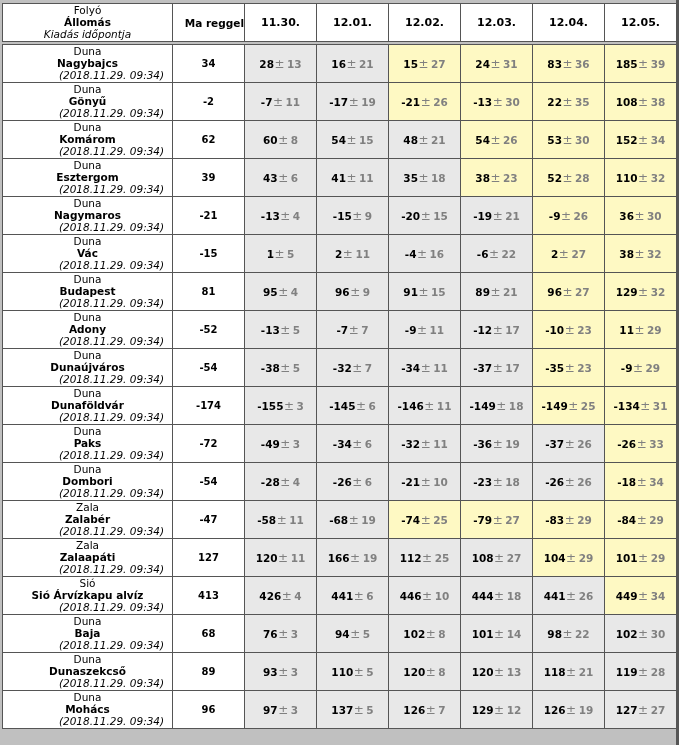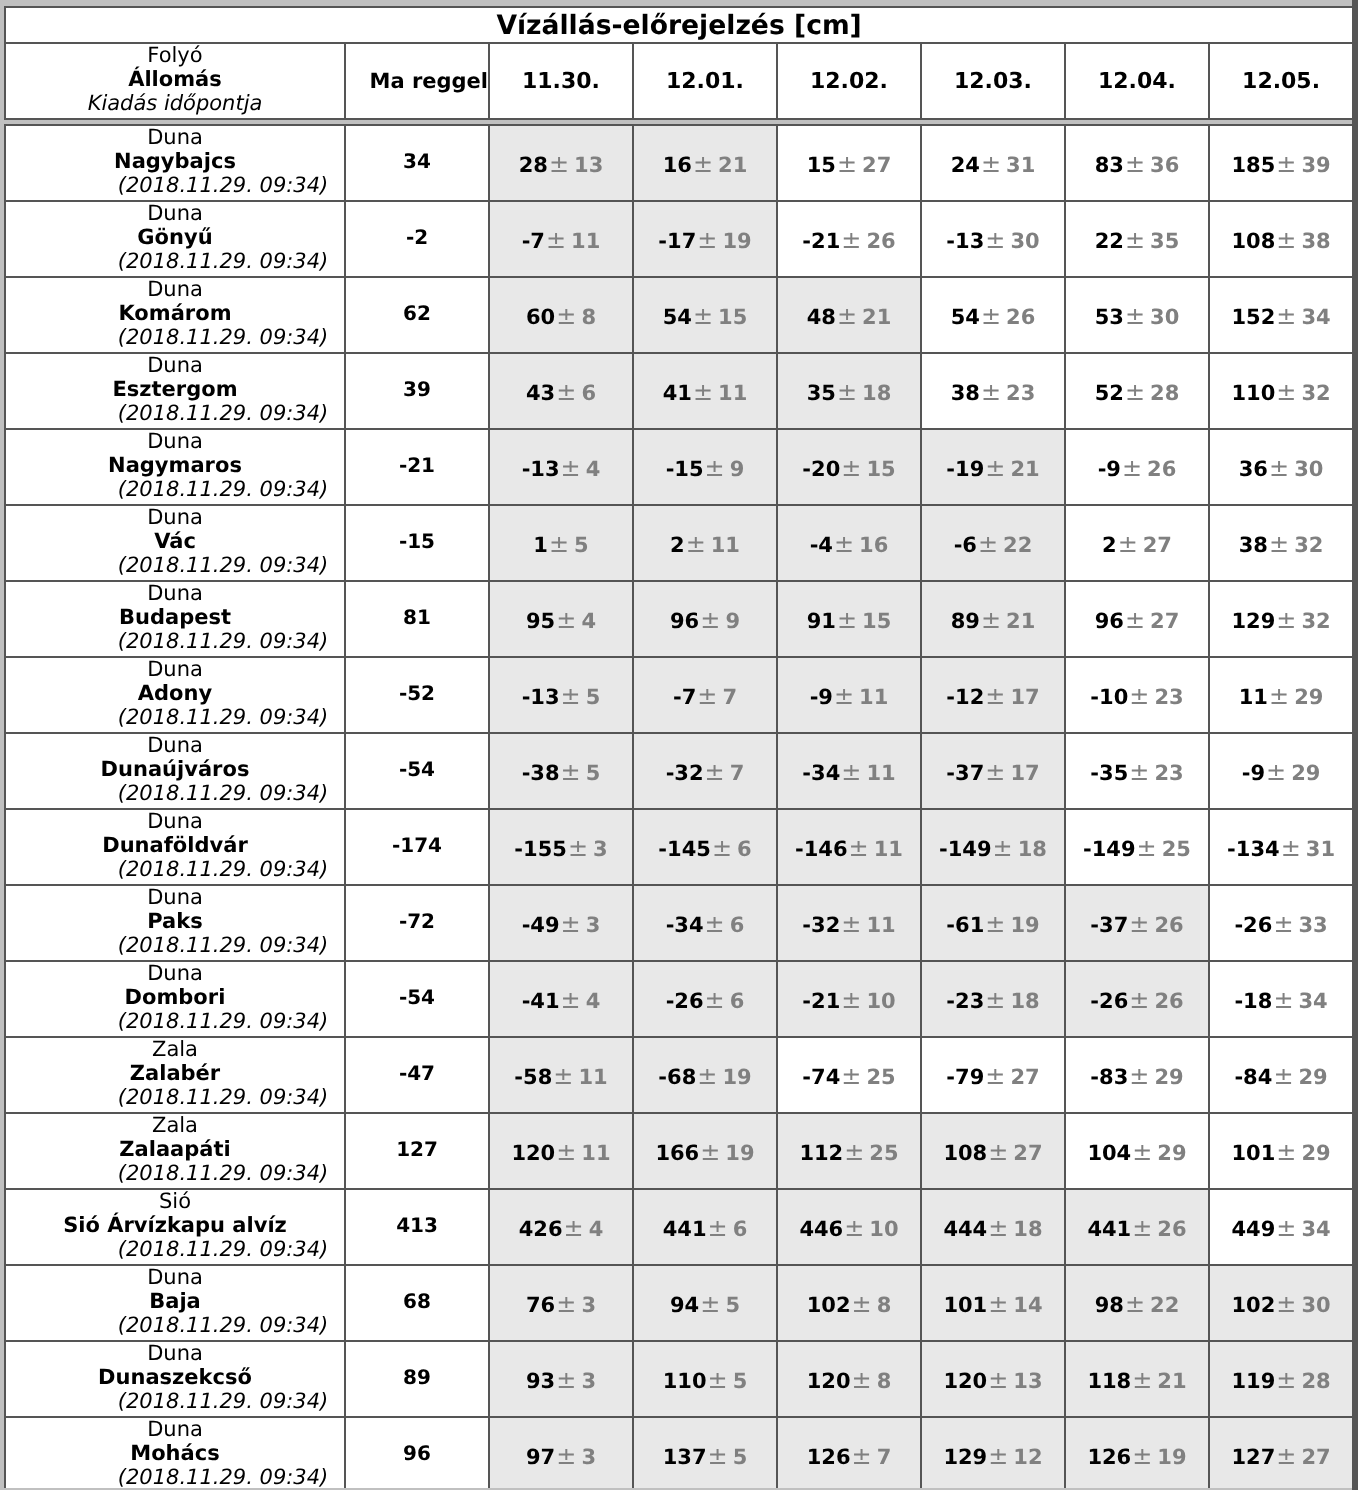--- a/index.html
+++ b/index.html
@@ -8,21 +8,21 @@
     width:679px;height:745px;overflow:hidden;
     background:#c0c0c0;
     font-family:"DejaVu Sans",sans-serif;
     -webkit-font-smoothing:none;
   }
   #tablewrap{position:absolute;left:2px;top:3px;width:674px;height:741px;overflow:hidden;}
   #rightedge{position:absolute;left:676px;top:0;width:3px;height:745px;background:#555;}
   table.fc{border-collapse:collapse;table-layout:fixed;width:674px;}
   table.fc td{border:1px solid #555;padding:0;vertical-align:middle;background:#fff;text-align:center;}
   table.fc td.light{background:#e8e8e8;}
-  table.fc td.dark{background:#ffffff;}
+  table.fc td.dark{background:#fef9c3;}
   table.fc td.spacer{height:2px;font-size:0;line-height:0;border:0;background:transparent;padding:0;}
   tr.title-row td{height:17px;line-height:17px;font-weight:bold;font-size:13.3px;overflow:hidden;}
   tr.title-row td>span{display:block;position:relative;top:0.5px;}
   tr.head-row td{height:37px;}
   .col-station{width:170px;}
   .col-today{width:72px;}
   .col-day{width:72px;}
   .h-river{font-size:10.5px;line-height:11px;text-align:center;}
   .h-station{font-size:10.5px;line-height:12px;font-weight:bold;}
   .h-issued{font-size:10.5px;line-height:12px;font-style:italic;}
@@ -47,25 +47,20 @@
         <col class="col-station">
         <col class="col-today">
         <col class="col-day">
         <col class="col-day">
         <col class="col-day">
         <col class="col-day">
         <col class="col-day">
         <col class="col-day">
       </colgroup>
 <tbody>
-<tr class="title-row">
-<td colspan="8">
-            <span>Vízállás-előrejelzés [cm]</span>
-          </td>
-</tr>
 <tr class="head-row">
 <td>
             <div class="h-river">Folyó</div>
             <div class="h-station">Állomás</div>
             <div class="h-issued">Kiadás időpontja</div>
           </td>
 <td>
             <div class="h-today">Ma reggel</div>
           </td>
 <td>
@@ -255,34 +250,34 @@
             <div class="d-river">Duna</div>
             <div class="d-station">Paks</div>
             <div class="d-issued">(2018.11.29. 09:34)</div>
           </td>
 <td>
             <div class="d-today">-72</div>
           </td>
 <td class="fcell light"><span class="val">-49</span><span class="pm">±</span><span class="unc">3</span></td>
 <td class="fcell light"><span class="val">-34</span><span class="pm">±</span><span class="unc">6</span></td>
 <td class="fcell light"><span class="val">-32</span><span class="pm">±</span><span class="unc">11</span></td>
-<td class="fcell light"><span class="val">-61</span><span class="pm">±</span><span class="unc">19</span></td>
+<td class="fcell light"><span class="val">-36</span><span class="pm">±</span><span class="unc">19</span></td>
 <td class="fcell light"><span class="val">-37</span><span class="pm">±</span><span class="unc">26</span></td>
 <td class="fcell dark"><span class="val">-26</span><span class="pm">±</span><span class="unc">33</span></td>
 </tr>
 <tr class="data-row">
 <td>
             <div class="d-river">Duna</div>
             <div class="d-station">Dombori</div>
             <div class="d-issued">(2018.11.29. 09:34)</div>
           </td>
 <td>
             <div class="d-today">-54</div>
           </td>
-<td class="fcell light"><span class="val">-41</span><span class="pm">±</span><span class="unc">4</span></td>
+<td class="fcell light"><span class="val">-28</span><span class="pm">±</span><span class="unc">4</span></td>
 <td class="fcell light"><span class="val">-26</span><span class="pm">±</span><span class="unc">6</span></td>
 <td class="fcell light"><span class="val">-21</span><span class="pm">±</span><span class="unc">10</span></td>
 <td class="fcell light"><span class="val">-23</span><span class="pm">±</span><span class="unc">18</span></td>
 <td class="fcell light"><span class="val">-26</span><span class="pm">±</span><span class="unc">26</span></td>
 <td class="fcell dark"><span class="val">-18</span><span class="pm">±</span><span class="unc">34</span></td>
 </tr>
 <tr class="data-row">
 <td>
             <div class="d-river">Zala</div>
             <div class="d-station">Zalabér</div>

